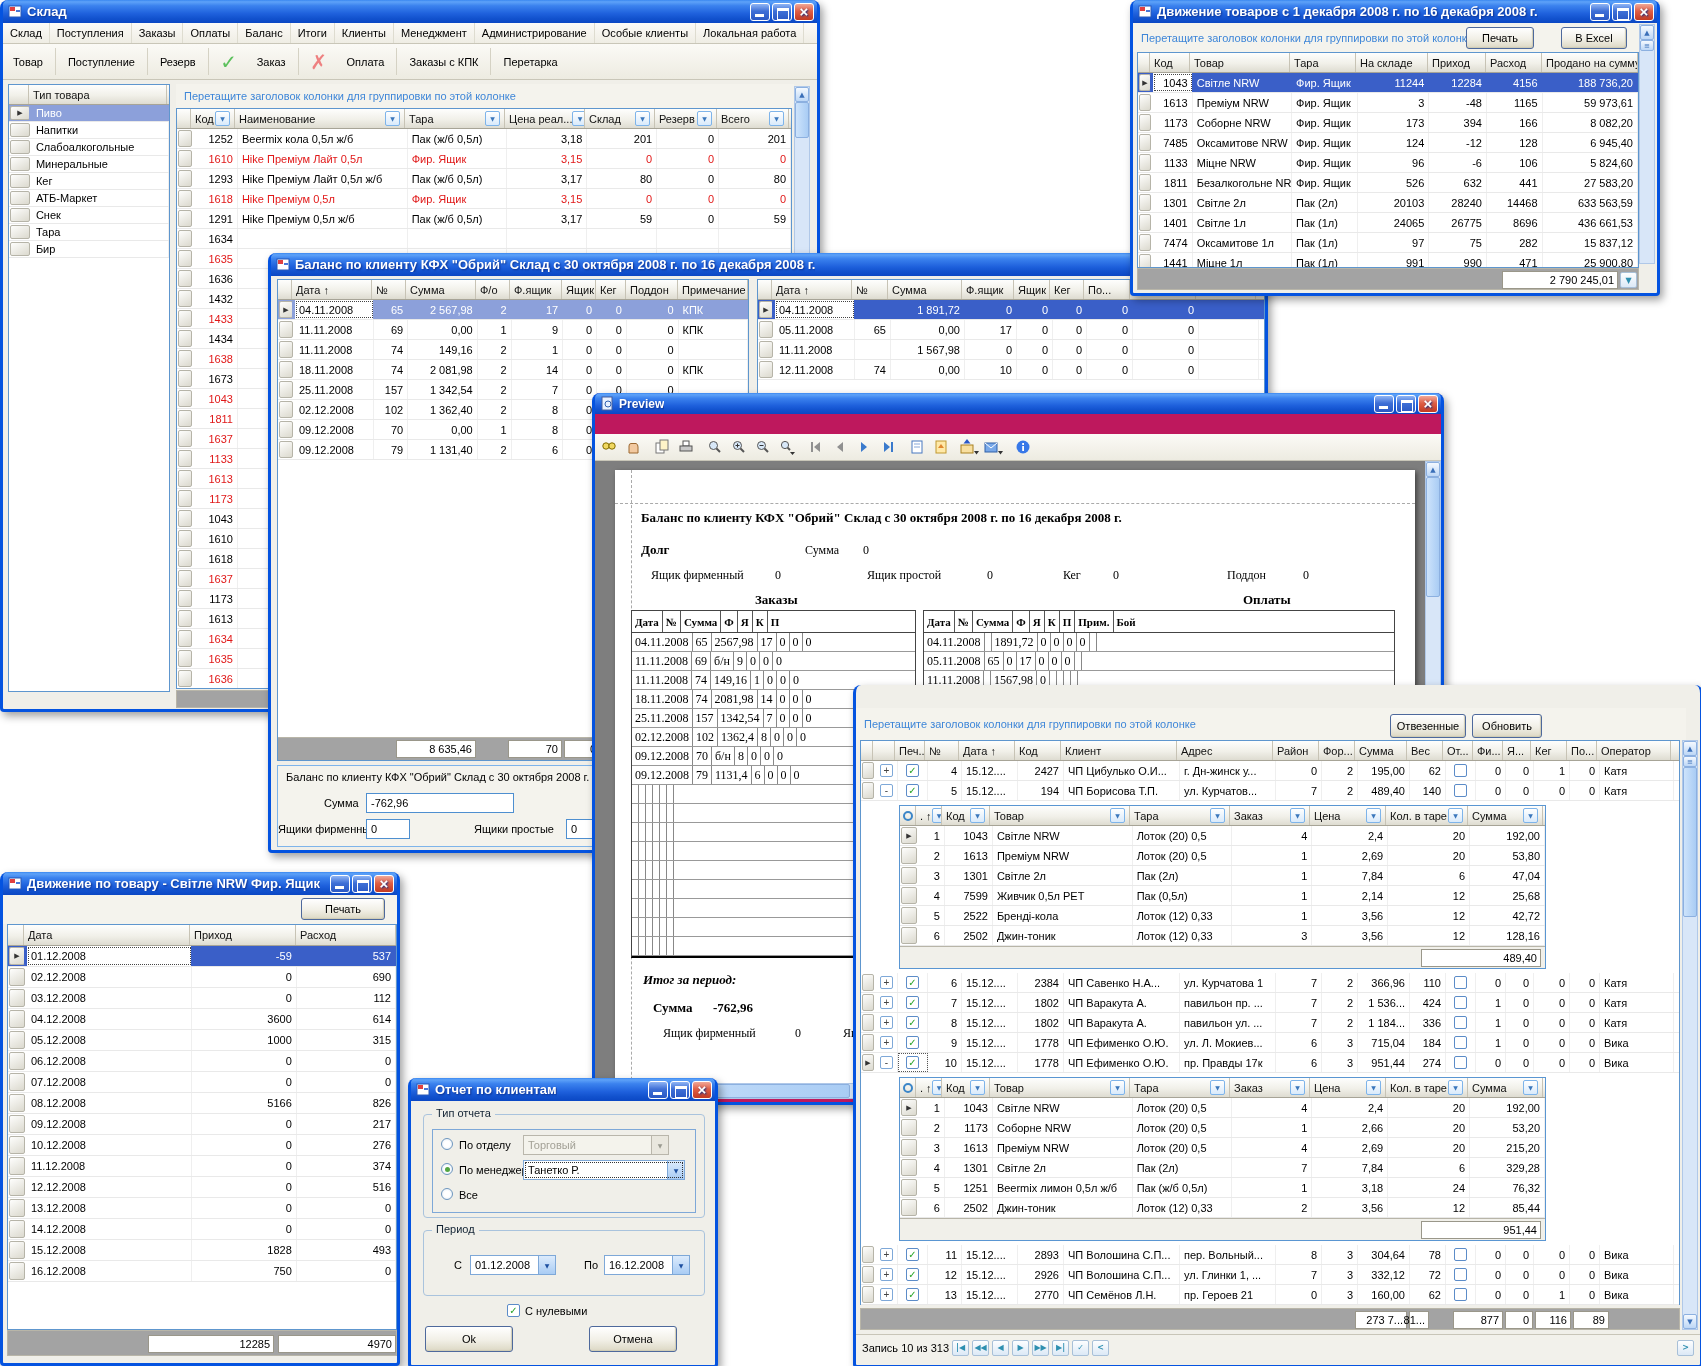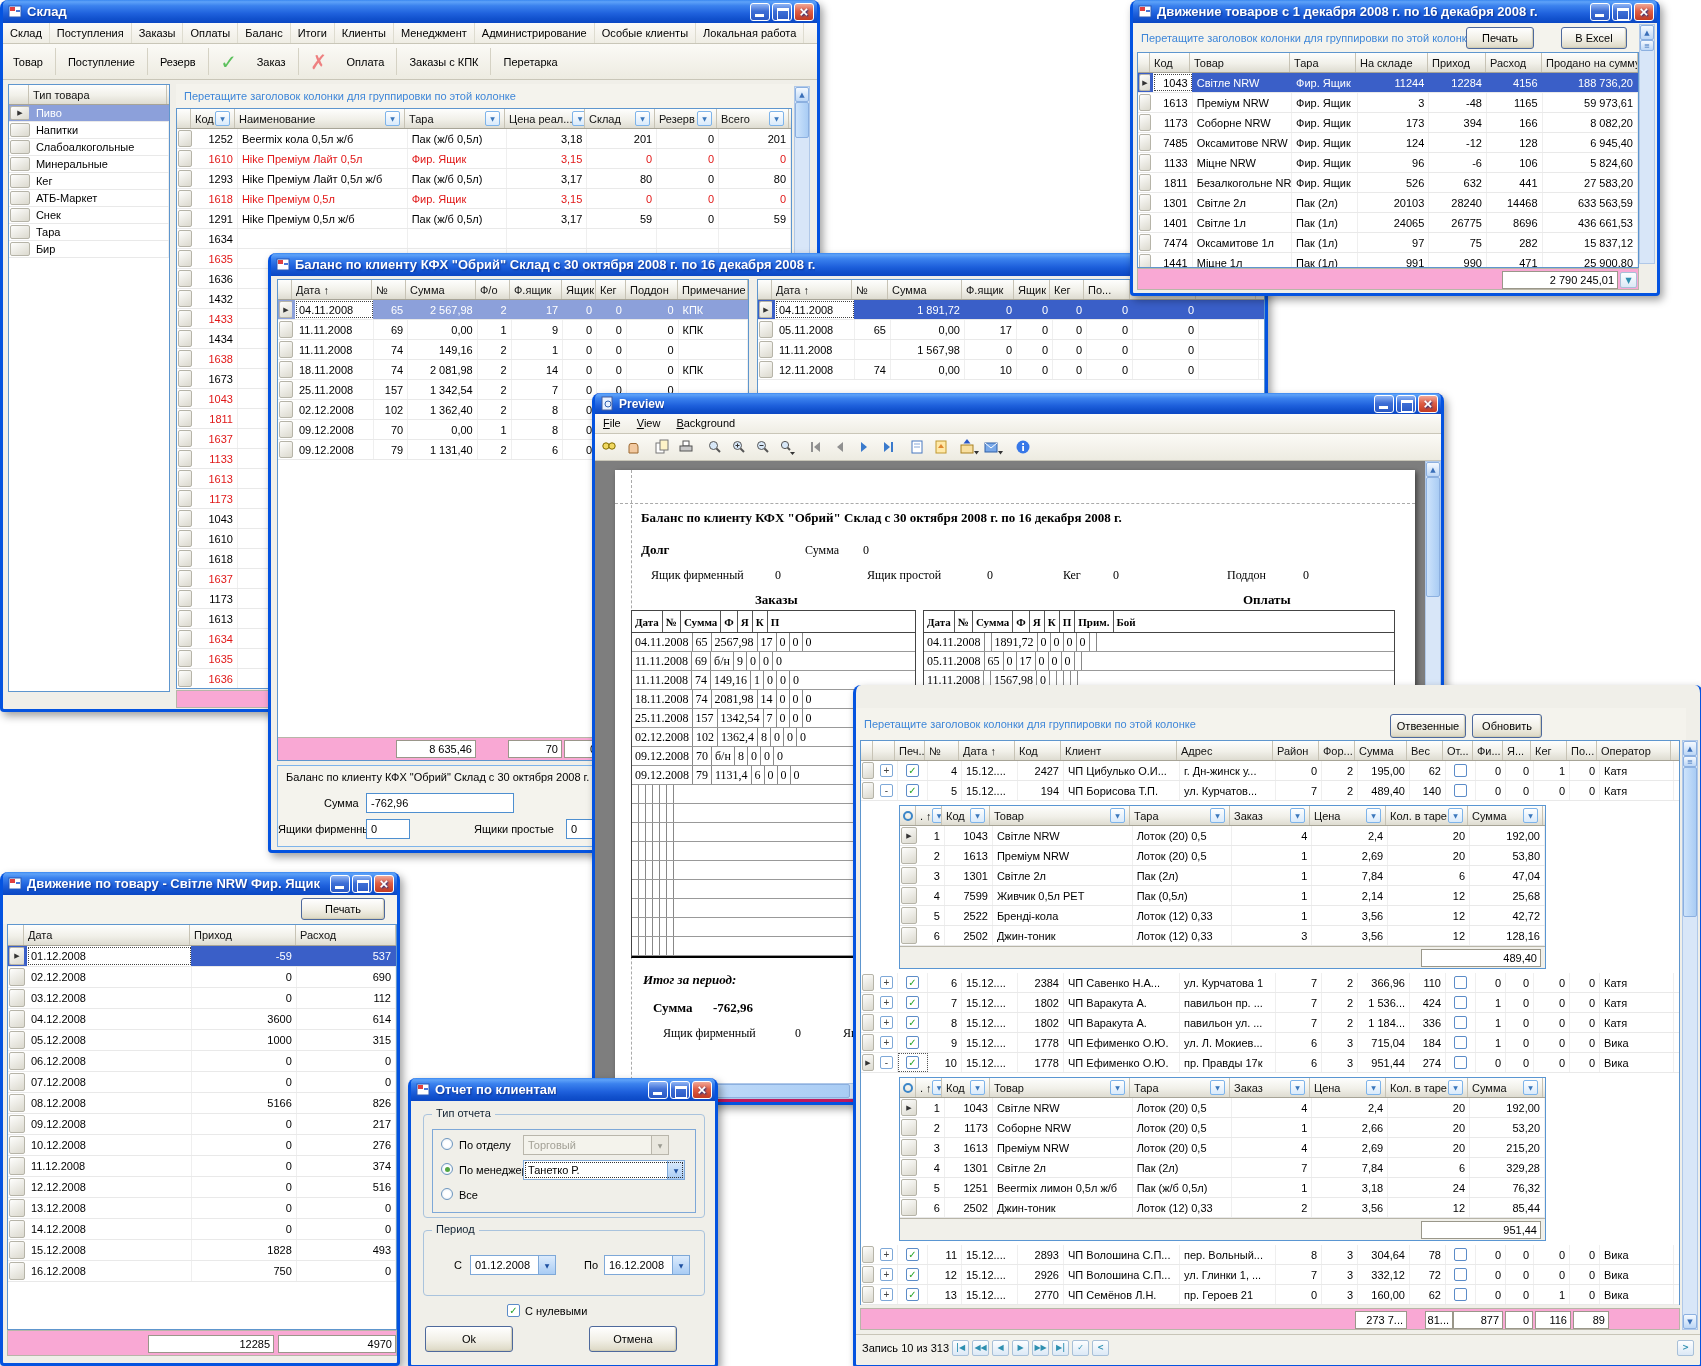--- a/index.html
+++ b/index.html
@@ -48,21 +48,21 @@
 .row.lsel{background:#8CA0DA;color:#fff}.row.lsel .c{border-right-color:#8CA0DA}
 .gdt .row.sel .c1,.gbr .row.sel .c1,.gm .row.sel .c1,.gbl .row.lsel .c1{background:#fff;color:#000;outline:1px dotted #444;outline-offset:-2px}
 .gz .row.foc .c2{outline:1px dotted #555;outline-offset:-1px}
 .fh .ghead .c:not(.c0)::after{content:"▼";margin-left:auto;flex:none;width:13px;height:13px;border:1px solid #7EB4EA;border-radius:2px;
  background:linear-gradient(#FFF,#D9EAFB);color:#3B77BC;font-size:6px;display:flex;align-items:center;justify-content:center;font-family:"DejaVu Sans",sans-serif}
 .gn .ghead .c0::after{content:"";width:6px;height:6px;border:2px solid #3C86C8;border-radius:50%;margin:auto}
 .xbox{width:13px;height:13px;border:1px solid #7EA8D8;border-radius:2px;background:#fff;color:#444;
  display:flex;align-items:center;justify-content:center;font-size:10px;line-height:1;flex:none}
 .cbox{width:13px;height:13px;border:1px solid #5C8CC8;border-radius:2px;background:#fff;color:#28A428;
  display:flex;align-items:center;justify-content:center;font-size:10px;font-family:"DejaVu Sans",sans-serif;flex:none}
-.gfootbar{position:absolute;background:#f9a8d4;border:1px solid #B8B5A8;display:flex;align-items:center}
+.gfootbar{position:absolute;background:#a3a3a3;border:1px solid #B8B5A8;display:flex;align-items:center}
 .fbox{position:absolute;height:18px;top:2px;border:1px solid #9A97v8;border:1px solid #9A978A;background:#fff;display:flex;align-items:center;justify-content:flex-end;padding:0 3px}
 
 .gsk .c0{width:14px}.gsk .c1{width:44px}.gsk .c2{width:170px}.gsk .c3{width:100px}.gsk .c4{width:80px}.gsk .c5{width:70px}.gsk .c6{width:62px}.gsk .c7{width:72px}
 .gtp .c0{width:20px}.gtp .c1{width:138px}.gtp .row{height:17px}
 .gdt .c0{width:12px}.gdt .c1{width:40px}.gdt .c2{width:100px}.gdt .c3{width:66px}.gdt .c4{width:72px}.gdt .c5{width:58px}.gdt .c6{width:56px}.gdt .c7{width:96px}
 .gbl .c0{width:14px}.gbl .c1{width:80px}.gbl .c2{width:34px}.gbl .c3{width:70px}.gbl .c4{width:34px}.gbl .c5{width:52px}.gbl .c6{width:34px}.gbl .c7{width:30px}.gbl .c8{width:52px}.gbl .c9{width:70px}
 .gbr .c0{width:14px}.gbr .c1{width:80px}.gbr .c2{width:36px}.gbr .c3{width:74px}.gbr .c4{width:52px}.gbr .c5{width:36px}.gbr .c6{width:34px}.gbr .c7{width:46px}.gbr .c8{width:66px}.gbr .c9{width:60px}
 .gz .c0{width:12px}.gz .c1{width:22px}.gz .c2{width:30px}.gz .c3{width:34px}.gz .c4{width:56px}.gz .c5{width:46px}.gz .c6{width:116px}.gz .c7{width:96px}.gz .c8{width:46px}.gz .c9{width:36px}.gz .c10{width:52px}.gz .c11{width:36px}.gz .c12{width:30px}.gz .c13{width:30px}.gz .c14{width:28px}.gz .c15{width:36px}.gz .c16{width:30px}.gz .c17{width:74px}
 .gn .c0{width:16px}.gn .c1{width:26px}.gn .c2{width:48px}.gn .c3{width:140px}.gn .c4{width:100px}.gn .c5{width:80px}.gn .c6{width:76px}.gn .c7{width:82px}.gn .c8{width:75px}
 .gm .c0{width:16px}.gm .c1{width:166px}.gm .c2{width:106px}.gm .c3{width:100px}.gm .row{height:21px}.gm .ghead{height:21px}
@@ -856,25 +856,20 @@
           <circle cx="8" cy="8" r="3" fill="none" stroke="#3060B0"></circle>
         </svg>
       </span>
   <span class="tbt">Preview</span>
   <span class="wbs">
         <span class="wb min"></span>
         <span class="wb max"></span>
         <span class="wb close"></span>
       </span>
  </div>
- <div class="menubar" style="left:0;top:21px;width:846px;height:20px;border-bottom:1px solid #C9C6B8">
-  <span class="pmi">File</span>
-  <span class="pmi">View</span>
-  <span class="pmi">Background</span>
- </div>
  <div class="toolbar" style="left:0;top:41px;width:846px;height:27px;align-items:center;padding-left:2px">
   <span class="tico">
         <svg width="16" height="16">
           <circle cx="5" cy="7" r="3.2" fill="#F0D860" stroke="#826C00"></circle>
           <circle cx="11" cy="7" r="3.2" fill="#F0D860" stroke="#826C00"></circle>
         </svg>
       </span>
   <span class="tico">
         <svg width="16" height="16">
           <path d="M4 14 V7 Q4 4.5 6 4.5 H11 Q13 5 13 8 V14 Z" fill="#F2C9A0" stroke="#9C6830"></path>
@@ -1981,21 +1976,21 @@
           <div class="c c13 num">0</div>
           <div class="c c14 num">0</div>
           <div class="c c15 num">1</div>
           <div class="c c16 num">0</div>
           <div class="c c17">Вика</div>
         </div>
       </div>
  </div>
  <div class="gfootbar" style="left:4px;top:623px;width:820px;height:22px">
   <span class="fbox" style="left:494px;width:52px">273 7...</span>
-  <span class="fbox" style="left:564px;width:28px">81...</span>
+  <span class="fbox" style="left:548px;width:20px">81...</span>
   <span class="fbox" style="left:592px;width:50px">877</span>
   <span class="fbox" style="left:644px;width:28px">0</span>
   <span class="fbox" style="left:674px;width:36px">116</span>
   <span class="fbox" style="left:712px;width:36px">89</span>
  </div>
  <div style="position:absolute;left:0;top:649px;width:844px;height:26px;background:#F2F1EB;border-top:1px solid #C8C5B8;display:flex;align-items:center;gap:3px;padding:0 6px">
   <span>Запись 10 из 313</span>
   <span class="navb">|◀</span>
   <span class="navb">◀◀</span>
   <span class="navb">◀</span>

